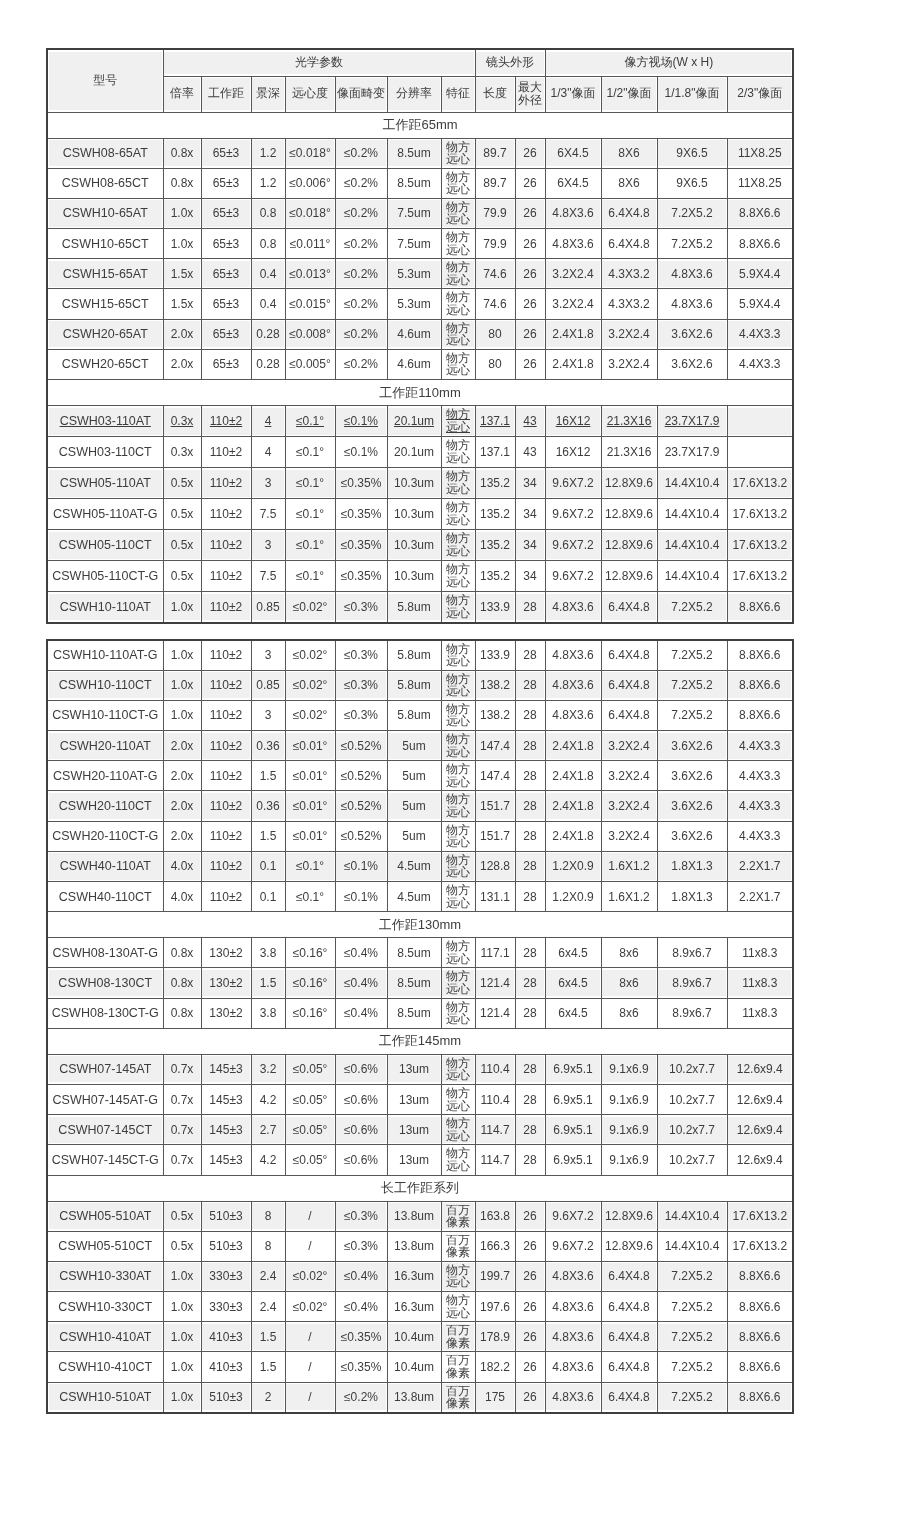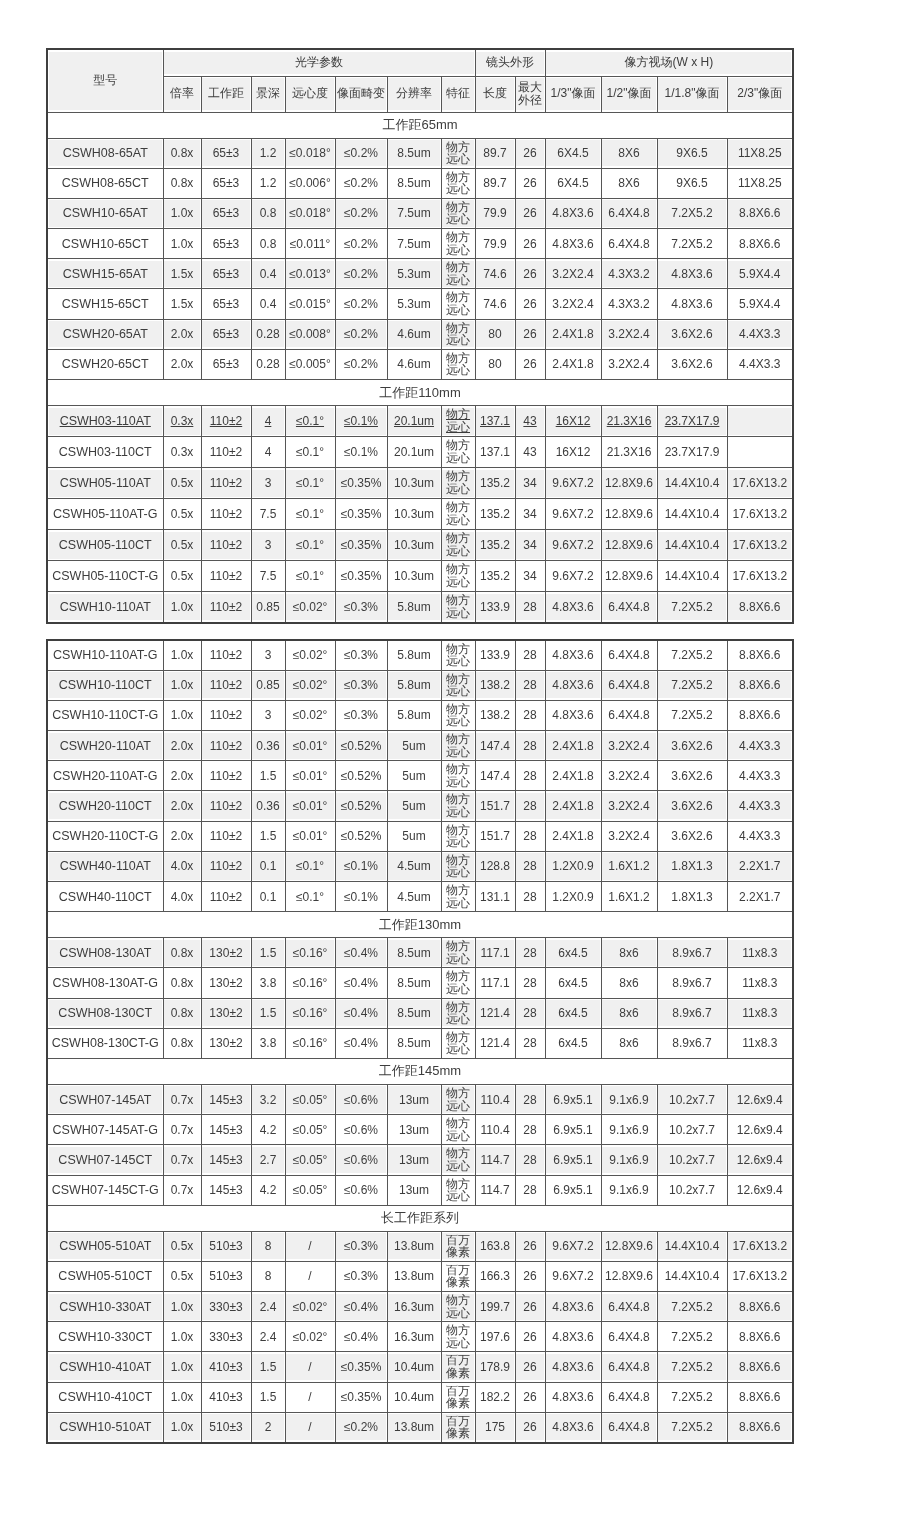--- a/index.html
+++ b/index.html
@@ -487,36 +487,20 @@
           <td class="">28</td>
           <td class="">1.2X0.9</td>
           <td class="">1.6X1.2</td>
           <td class="">1.8X1.3</td>
           <td class="">2.2X1.7</td>
         </tr>
         <tr class="sectionrow" style="height: 26px;">
           <td colspan="14">工作距130mm</td>
         </tr>
         <tr style="height: 28px;">
-          <td class="sh model">CSWH08-130AT</td>
-          <td class="sh">0.8x</td>
-          <td class="sh">130±2</td>
-          <td class="sh">1.5</td>
-          <td class="sh">≤0.16°</td>
-          <td class="sh">≤0.4%</td>
-          <td class="sh">8.5um</td>
-          <td class="sh feat">物方远心</td>
-          <td class="sh">117.1</td>
-          <td class="sh">28</td>
-          <td class="sh">6x4.5</td>
-          <td class="sh">8x6</td>
-          <td class="sh">8.9x6.7</td>
-          <td class="sh">11x8.3</td>
-        </tr>
-        <tr style="height: 28px;">
           <td class="model">CSWH08-130AT-G</td>
           <td class="">0.8x</td>
           <td class="">130±2</td>
           <td class="">3.8</td>
           <td class="">≤0.16°</td>
           <td class="">≤0.4%</td>
           <td class="">8.5um</td>
           <td class="feat">物方远心</td>
           <td class="">117.1</td>
           <td class="">28</td>

